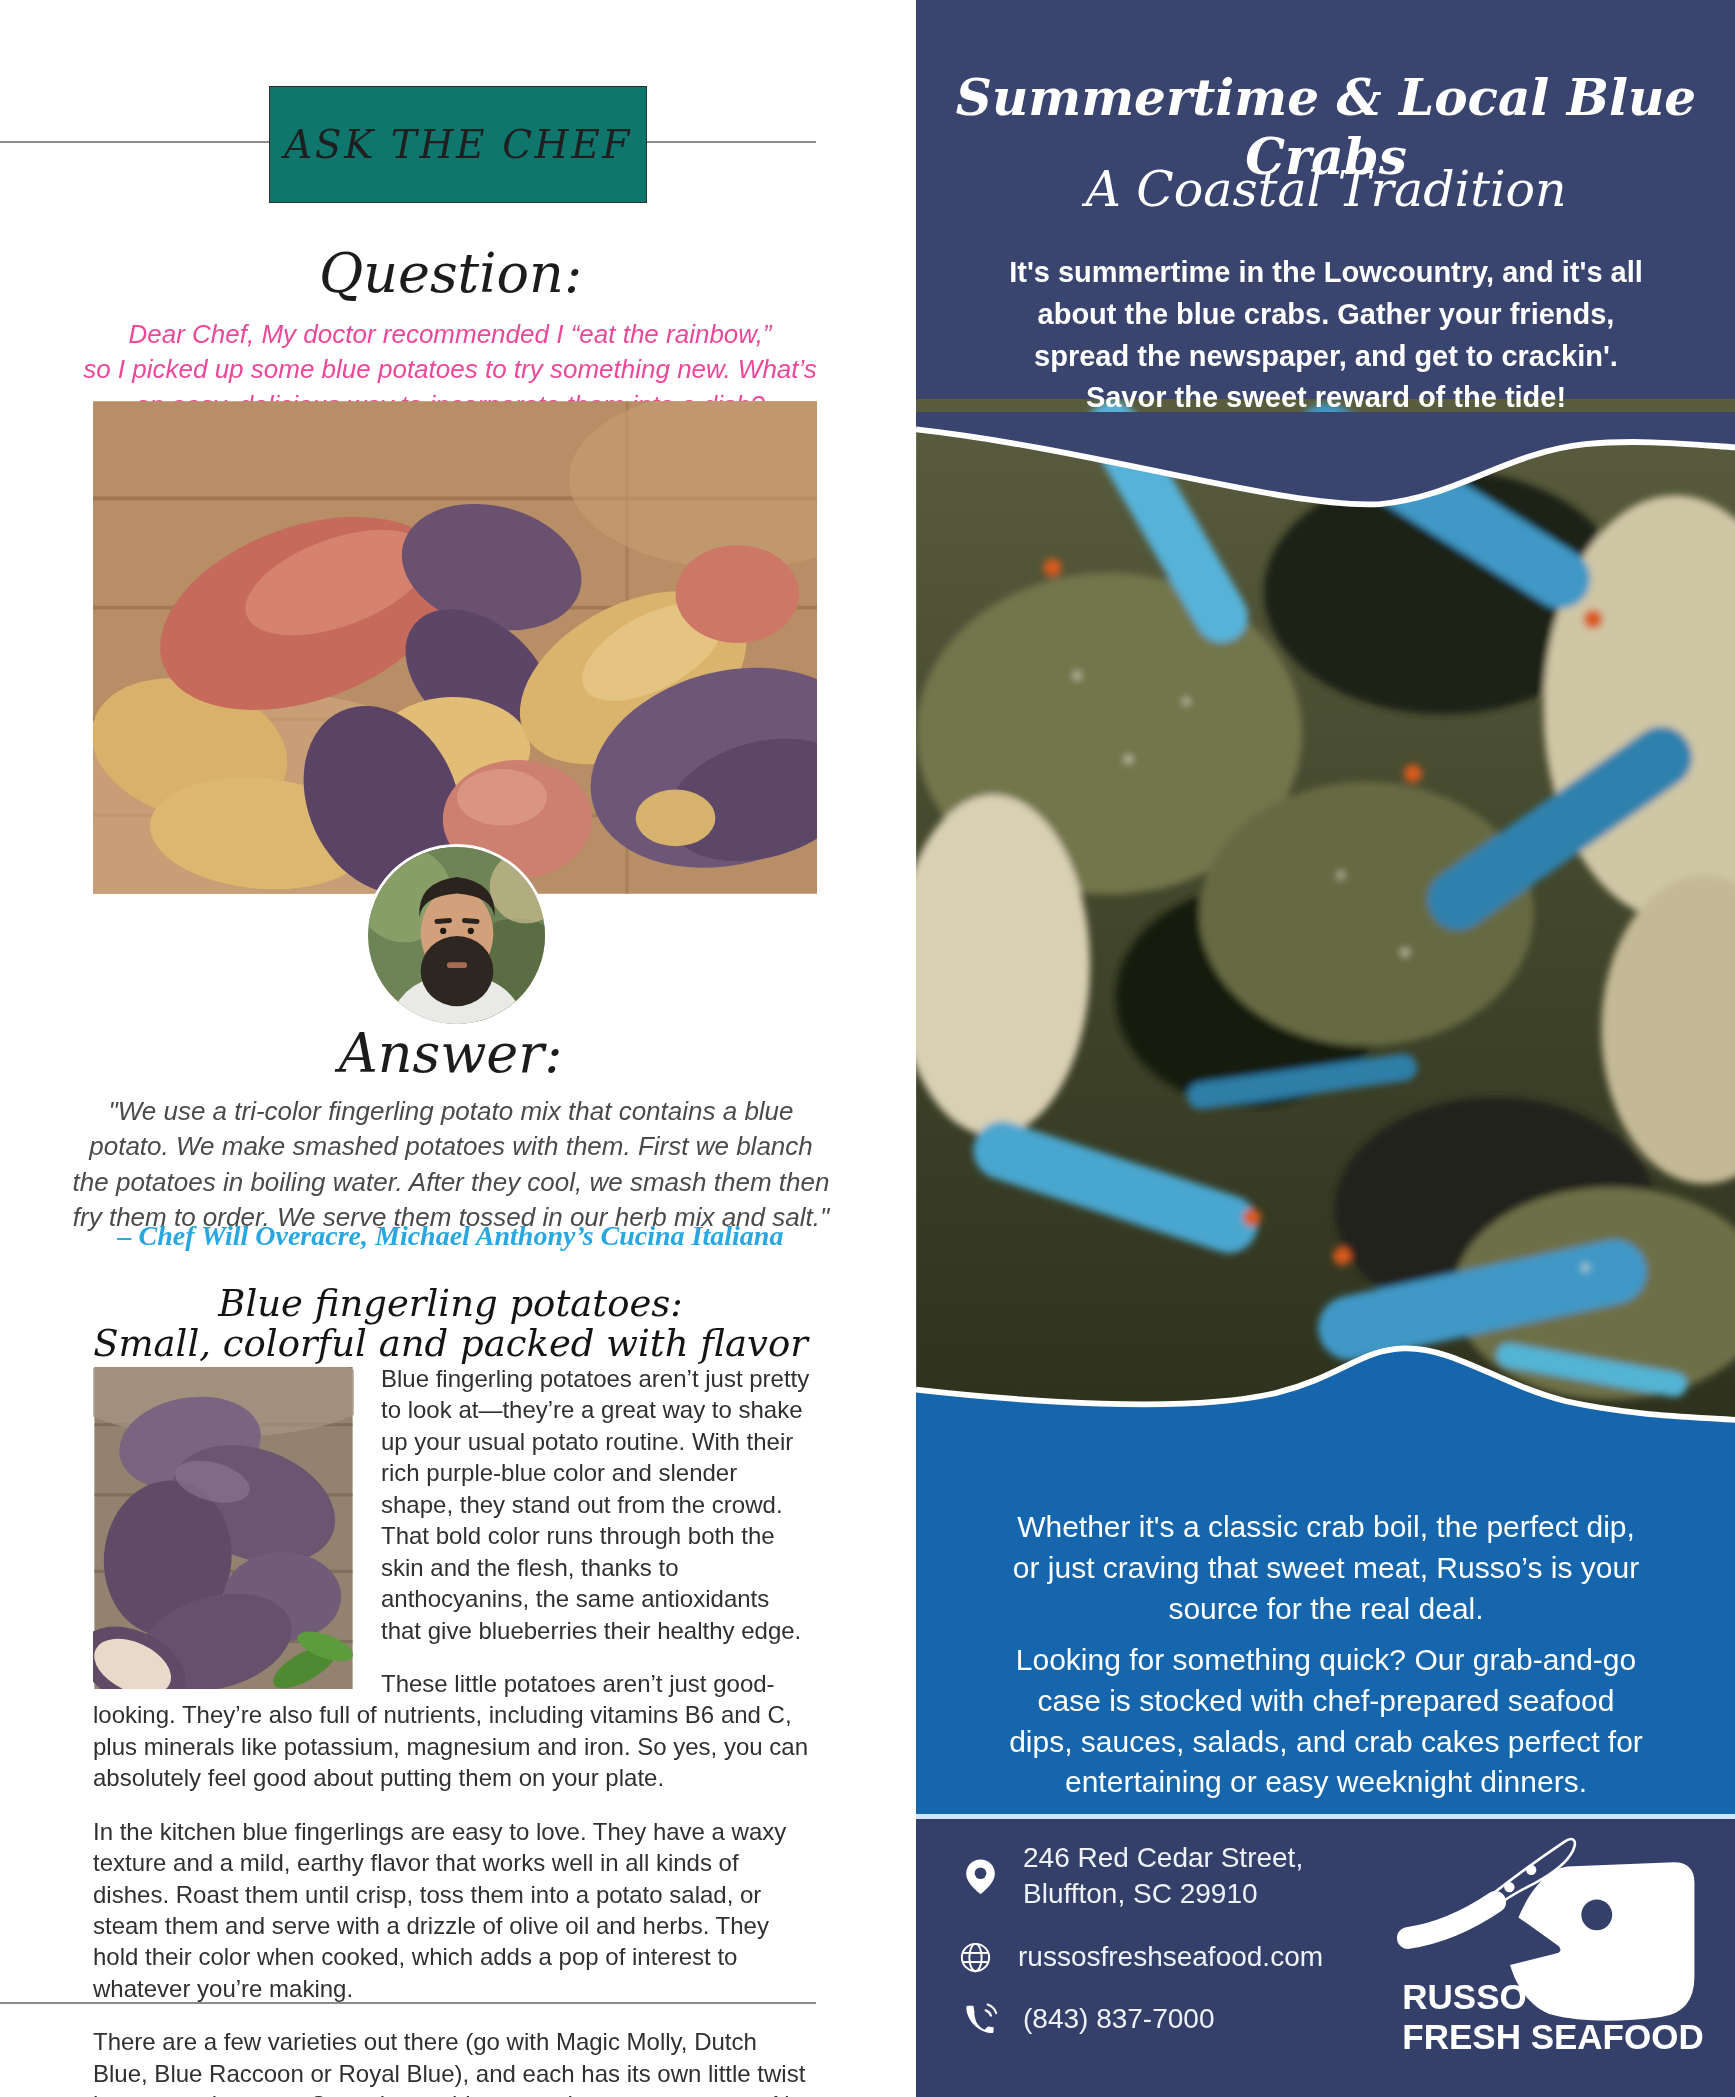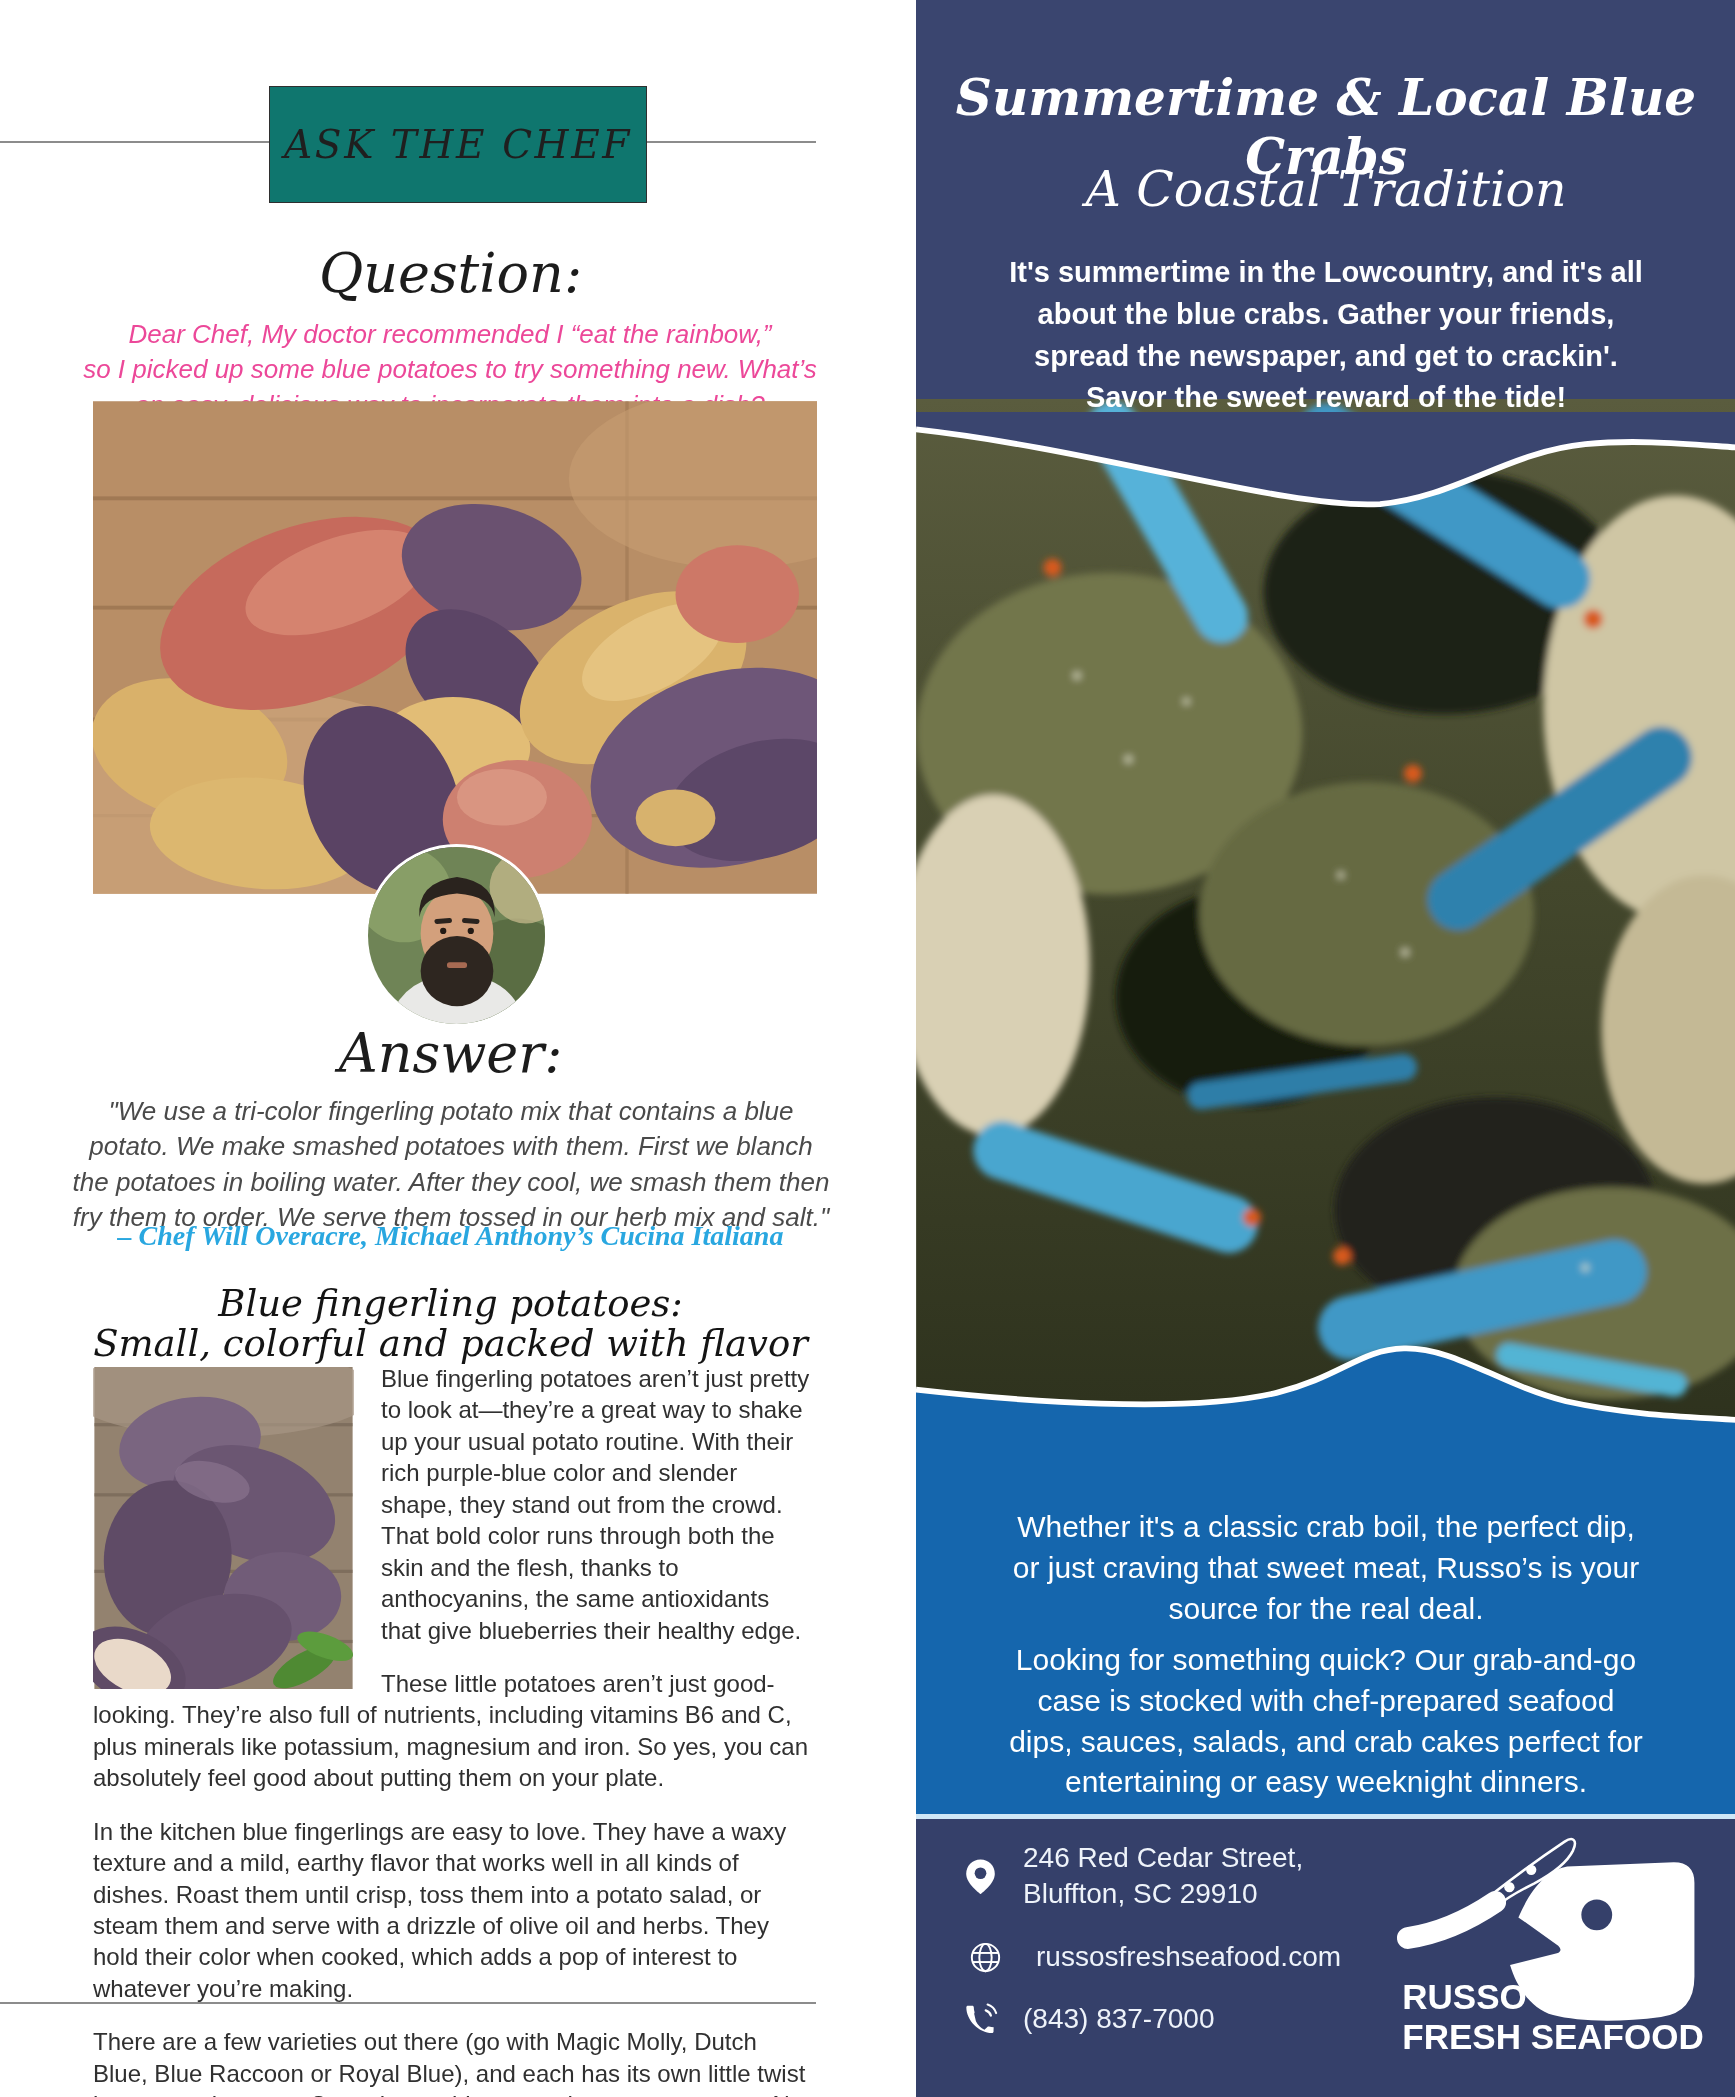--- a/index.html
+++ b/index.html
@@ -252,21 +252,21 @@
     <svg class="contact-icon" viewBox="0 0 60 60">
       <path d="M30 4 C17 4 8 14 8 26 c0 15 22 31 22 31 s22-16 22-31 C52 14 43 4 30 4 Z" fill="#ffffff"></path>
       <circle cx="30" cy="25" r="9" fill="#35406a"></circle>
     </svg>
     <div class="contact-text">
       <div>246 Red Cedar Street,</div>
       <div>Bluffton, SC 29910</div>
     </div>
   </div>
 
-  <div class="p-abs contact-row" style="left:50px;top:1938px;gap:8px;">
+  <div class="p-abs contact-row" style="left:40px;top:1938px;">
     <svg class="contact-icon" viewBox="0 0 60 60">
       <circle cx="30" cy="30" r="21" fill="none" stroke="#ffffff" stroke-width="3"></circle>
       <ellipse cx="30" cy="30" rx="9.5" ry="21" fill="none" stroke="#ffffff" stroke-width="3"></ellipse>
       <line x1="10" y1="23" x2="50" y2="23" stroke="#ffffff" stroke-width="3"></line>
       <line x1="10" y1="37" x2="50" y2="37" stroke="#ffffff" stroke-width="3"></line>
     </svg>
     <div class="contact-text">russosfreshseafood.com</div>
   </div>
 
   <div class="p-abs contact-row" style="left:45px;top:2000px;">

